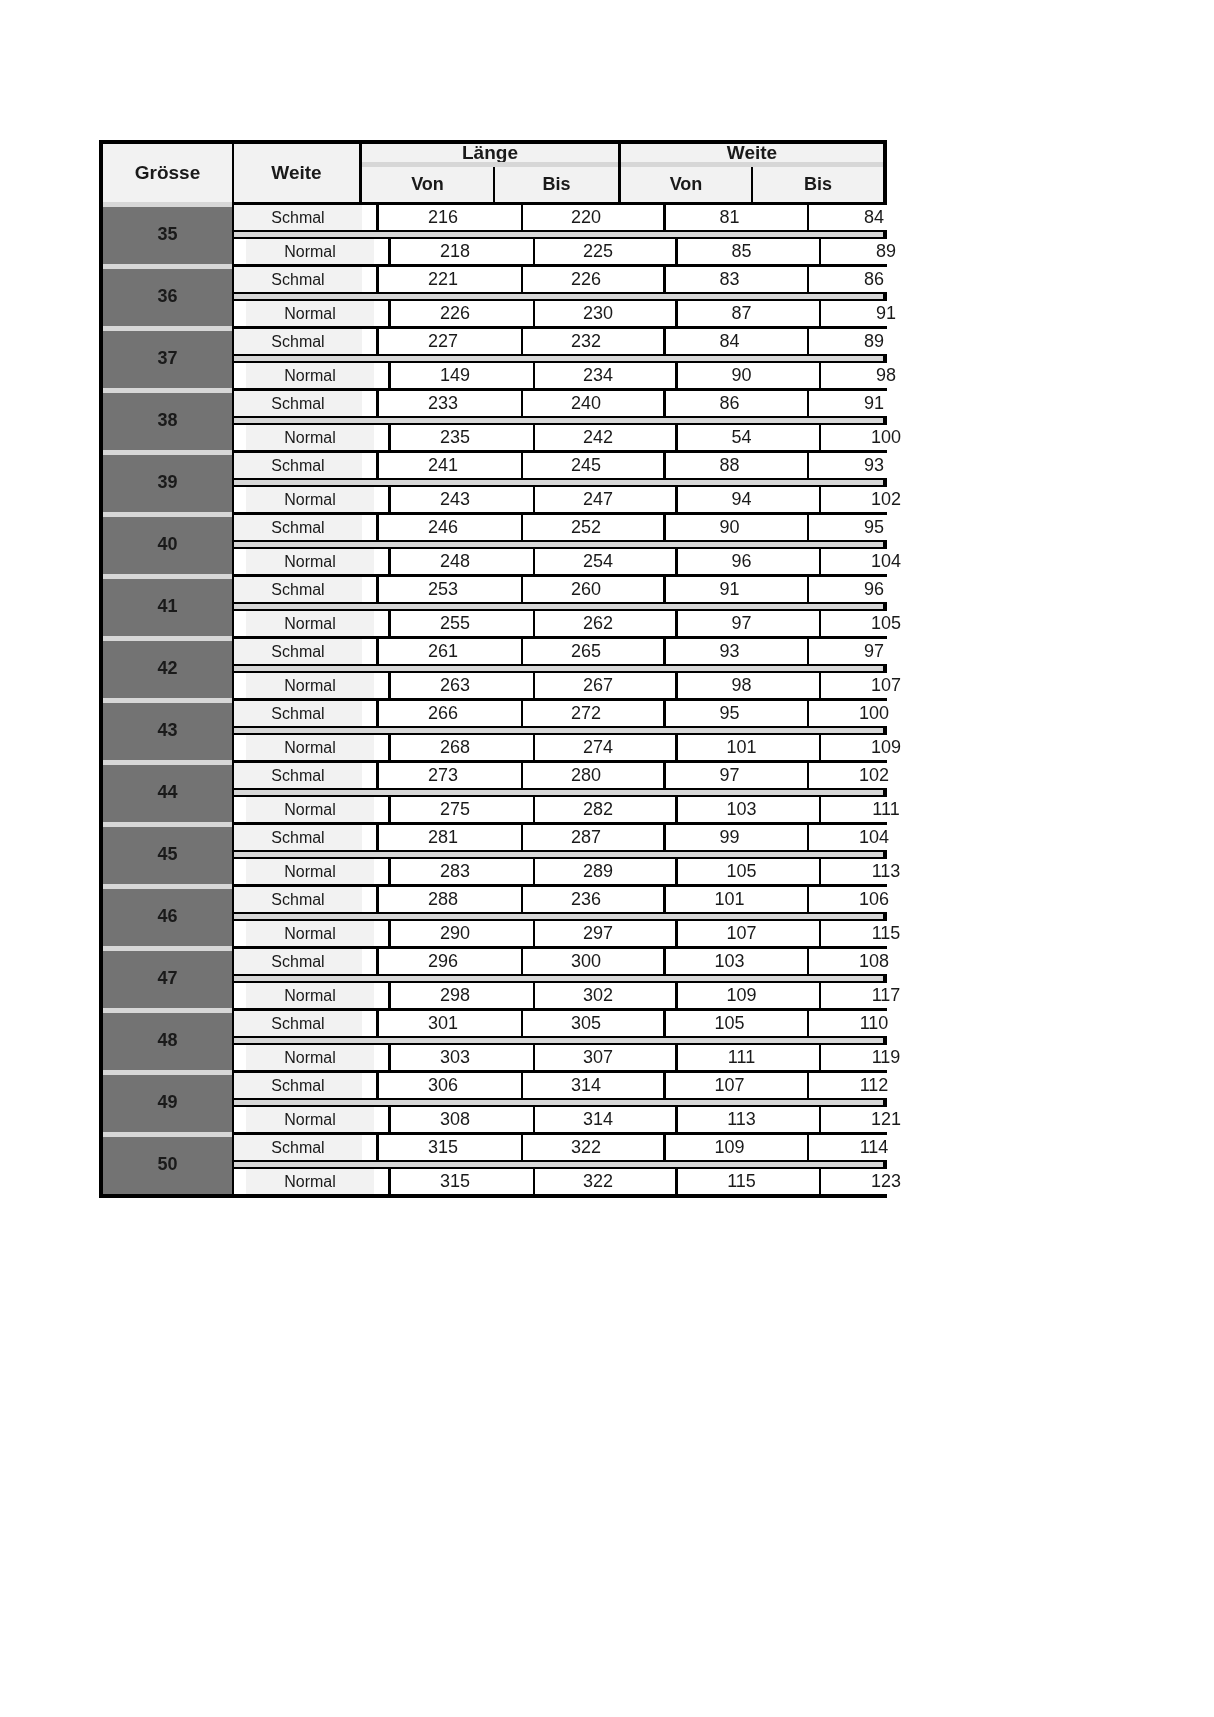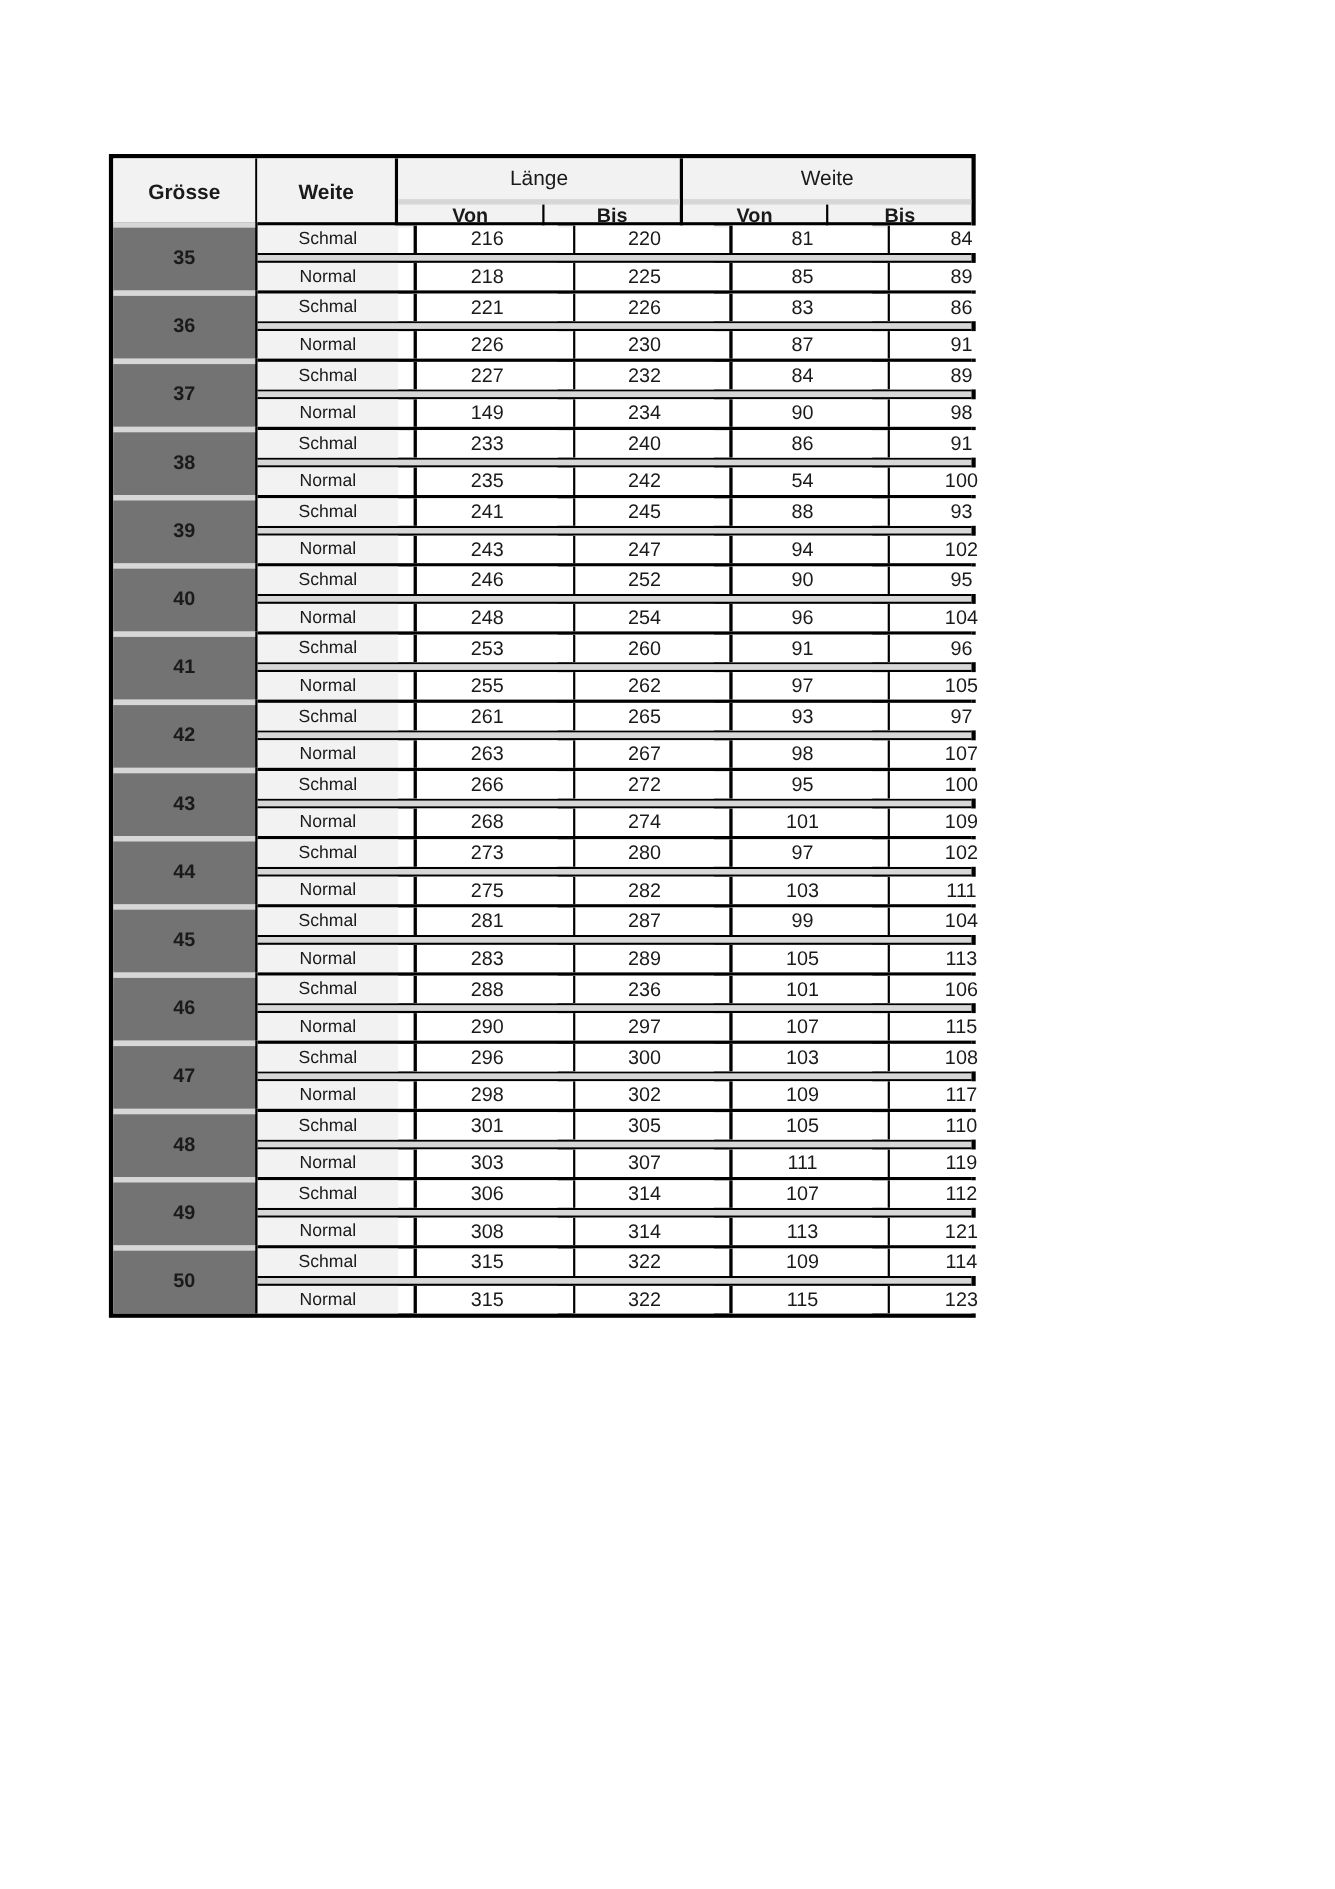--- a/index.html
+++ b/index.html
@@ -23,41 +23,41 @@
   
   .thead { display: grid; grid-template-columns: 131px 128px 259px 262px; height: 58px; }
   .hcell {
     background: #f2f2f2; display: flex; align-items: center; justify-content: center;
     font-weight: bold; font-size: 19px;
   }
   .col-size  { border-right: 2px solid #000; }
   .col-weite { border-right: 3px solid #000; }
   .hsec { display: flex; flex-direction: column; background: #f2f2f2; }
   .sec-laenge { border-right: 3px solid #000; }
-  .htop { height: 37px; display: flex; align-items: center; justify-content: center; font-weight: normal; font-size: 19px; }
+  .htop { height: 18px; display: flex; align-items: center; justify-content: center; font-weight: bold; font-size: 19px; }
   .hband { height: 5px; background: #d7d7d7; }
   .hbot { flex: 1; display: grid; }
   .sec-laenge .hbot { grid-template-columns: 131px 1fr; }
   .sec-weite2 .hbot { grid-template-columns: 130px 1fr; }
-  .hsub { display: flex; align-items: center; justify-content: center; font-weight: bold; font-size: 18px; text-decoration: underline; }
+  .hsub { display: flex; align-items: center; justify-content: center; font-weight: bold; font-size: 18px; }
   .hsub.b2 { border-left: 2px solid #000; }
 
   
   .group { display: grid; grid-template-columns: 131px 649px; }
   .gcell {
     background: #737373; border-right: 2px solid #000;
     position: relative; display: flex; align-items: center; justify-content: center;
   }
   .gband { position: absolute; top: 0; left: 0; right: 0; height: 5px; background: #d7d7d7; }
   .gnum { font-weight: bold; font-size: 18px; padding-top: 3px; }
 
   .gright { border-top: 3px solid #000; }
   .subrow { display: grid; grid-template-columns: 128px 131px 128px 130px 132px; height: 27px; gap: 14px; }
   .subrow.schmal { border-bottom: 2px solid #000; }
-  .subrow.normal { border-top: 2px solid #000; }
+  .subrow.normal { border-top: 2px solid #000; padding-left: 12px; }
   .band { height: 5px; background: #d7d7d7; }
 
   .cell { display: flex; align-items: center; justify-content: center; overflow: hidden; }
   .lbl { background: #f2f2f2; font-size: 16px; }
   .num { background: #ffffff; font-size: 18px; border-left: 2px solid #000; }
   .num.thick { border-left: 3px solid #000; }
 </style>
 </head>
 <body>
 

